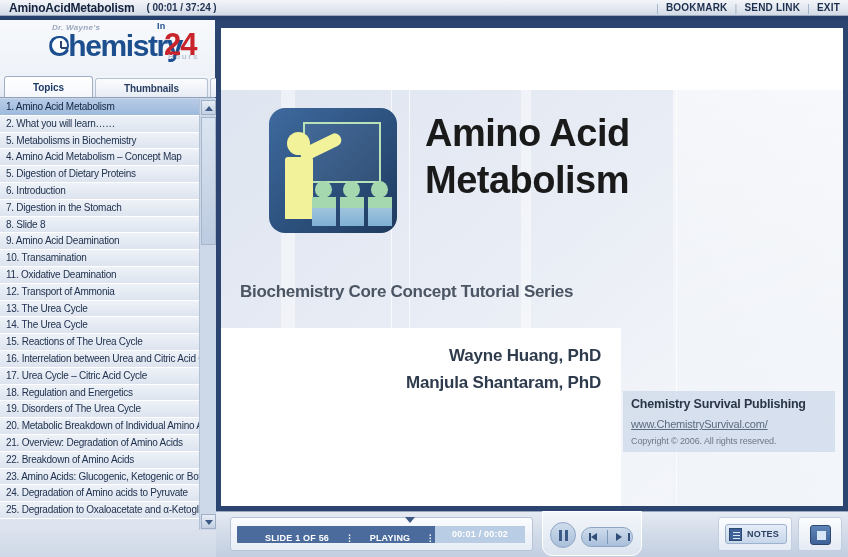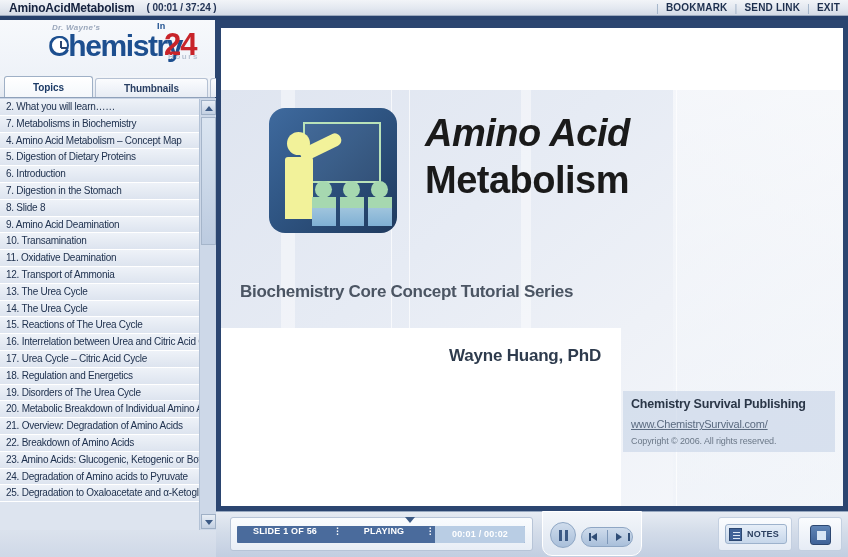--- a/index.html
+++ b/index.html
@@ -224,21 +224,21 @@
     position:absolute; width:17px; height:17px; border-radius:50%;
     background:#a6d8b0; top:73px;
   }
   #sicon .sdesk{
     position:absolute; width:24px; height:29px; top:89px;
     background:linear-gradient(to bottom,#a6d8b0 0%,#a6d8b0 38%,#9fc4dd 39%,#7fb0d4 100%);
   }
 
   #stitle1{
     position:absolute; left:204px; top:84px;
-    font-size:38px; font-weight:bold; color:#1a1a1a; letter-spacing:-0.5px;font-style:italic;
+    font-size:38px; font-weight:bold; color:#1a1a1a; letter-spacing:-0.5px;
   }
   #stitle2{
     position:absolute; left:204px; top:131px;
     font-size:38px; font-weight:bold; color:#1a1a1a; letter-spacing:-0.5px;
   }
   #ssub{
     position:absolute; left:19px; top:254px;
     font-size:17px; font-weight:bold; color:#4b5563; letter-spacing:-0.3px;
   }
   #sauth1{
@@ -270,22 +270,22 @@
     background:linear-gradient(to bottom,#e6ebf3 0%,#d3dce9 45%,#c2cee1 100%);
     border-top:1px solid #97a8c0;
   }
   #statusgroup{
     position:absolute; left:14px; top:5px; width:303px; height:34px;
     background:linear-gradient(to bottom,#fafcfe 0%,#e8eef6 100%);
     border:1px solid #b7c4d7; border-radius:3px;
   }
   #statusbar{
     position:absolute; left:6px; top:8px; width:288px; height:17px;
-    background:#4a6b9c; display:flex; align-items:flex-start;
-    border-radius:1px; overflow:hidden;
+    background:#4a6b9c; display:flex; align-items:flex-end;
+    border-radius:1px; overflow:hidden;padding-left:12px;
   }
   #statusbar .seg{
     font-size:9px; font-weight:bold; color:#ffffff; letter-spacing:0.2px;
     white-space:nowrap;
   }
   #seg-slide{ width:96px; text-align:center; }
   #seg-dots{ color:#9fb6d2; font-size:9px; }
   #seg-state{ flex:1; text-align:center; }
   #seg-time{
     width:90px; text-align:center; color:#dbe6f4;
@@ -413,22 +413,23 @@
 
   <div id="tabs">
     <div class="tab active">Topics</div>
     <div class="tab">Thumbnails</div>
     <div class="tab">Search</div>
     <div class="tab">Notes</div>
   </div>
 
   <div id="listwrap">
     <div id="list">
+        <div class="topic sel">1. Amino Acid Metabolism</div>
         <div class="topic">2. What you will learn……</div>
-        <div class="topic">7. Metabolisms in Biochemistry</div>
+        <div class="topic">5. Metabolisms in Biochemistry</div>
         <div class="topic">4. Amino Acid Metabolism – Concept Map</div>
         <div class="topic">5. Digestion of Dietary Proteins</div>
         <div class="topic">6. Introduction</div>
         <div class="topic">7. Digestion in the Stomach</div>
         <div class="topic">8. Slide 8</div>
         <div class="topic">9. Amino Acid Deamination</div>
         <div class="topic">10. Transamination</div>
         <div class="topic">11. Oxidative Deamination</div>
         <div class="topic">12. Transport of Ammonia</div>
         <div class="topic">13. The Urea Cycle</div>
@@ -481,20 +482,21 @@
       <span class="shead" style="left:102px;"></span>
       <span class="sdesk" style="left:43px;"></span>
       <span class="sdesk" style="left:71px;"></span>
       <span class="sdesk" style="left:99px;"></span>
     </div>
 
     <div id="stitle1">Amino Acid</div>
     <div id="stitle2">Metabolism</div>
     <div id="sauth1">Wayne Huang, PhD</div>
     <div id="ssub">Biochemistry Core Concept Tutorial Series</div>
+    <div id="sauth2">Manjula Shantaram, PhD</div>
 
     <div id="pubbox">
       <div class="pub">Chemistry Survival Publishing</div>
       <div class="url">www.ChemistrySurvival.com/</div>
       <div class="copy">Copyright © 2006. All rights reserved.</div>
     </div>
   </div>
 </div>
 
 <div id="bottomleftcap"></div>

